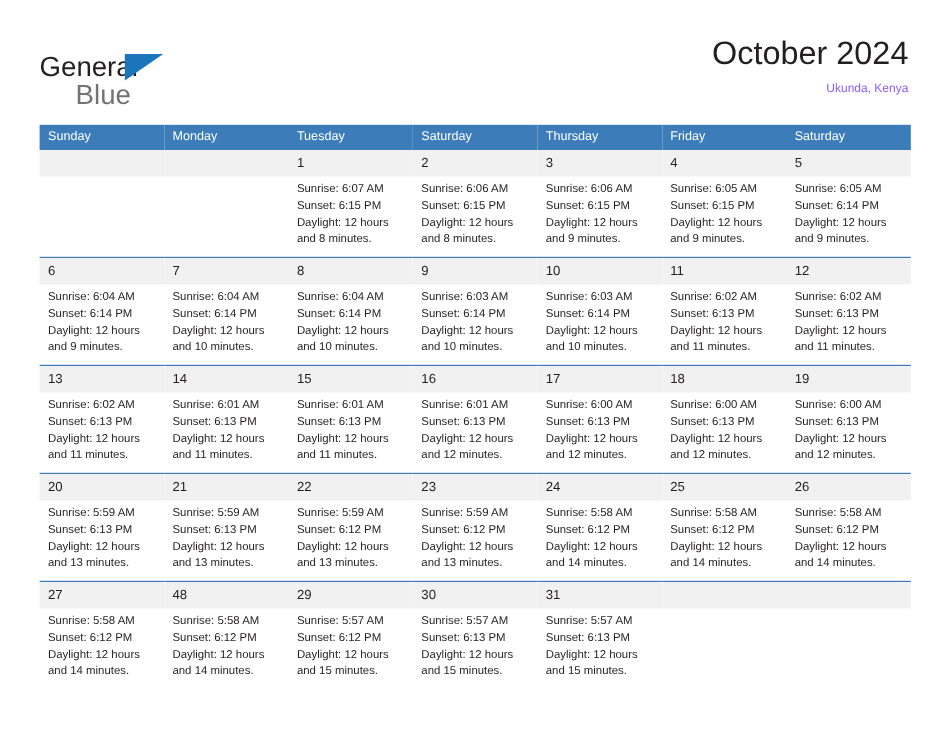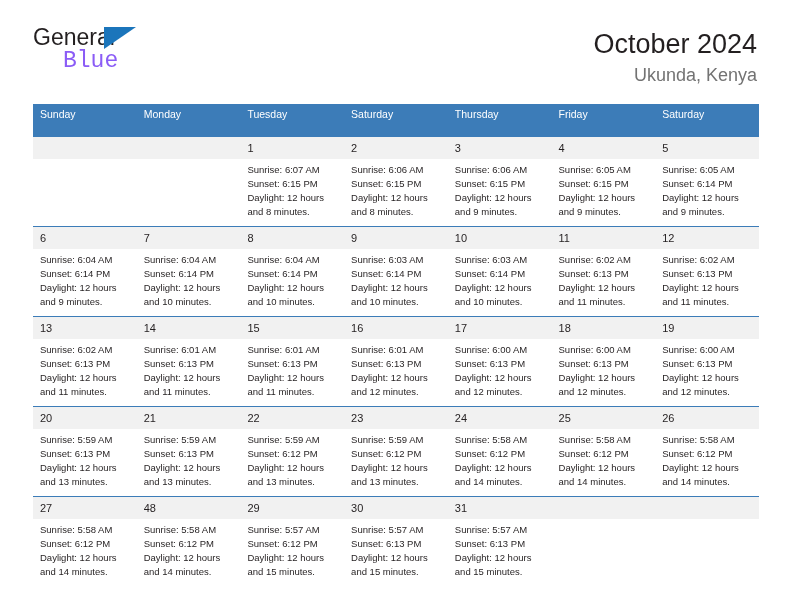--- a/index.html
+++ b/index.html
@@ -24,21 +24,21 @@
   
   .header {
     position: absolute;
     left: 0; top: 0;
     width: 792px;
     height: 96px;
   }
   .logo {
     position: absolute;
     left: 33px;
-    top: 24px;
+    top: 42px;
     width: 190px;
     height: 52px;
   }
   .logo-row1 {
     position: absolute;
     left: 0;
     top: 0;
     font-size: 23px;
     letter-spacing: 0px;
     color: #231f20;
@@ -53,43 +53,43 @@
     width: 0;
     height: 0;
     border-left: 32px solid #1b75bb;
     border-bottom: 22px solid transparent;
   }
   .logo-row2 {
     position: absolute;
     left: 30px;
     top: 24px;
     font-size: 23px;
-    color: #8b5cf6;
-    font-family: Liberation Mono, monospace;
+    color: #737373;
+    font-family: Liberation Sans, sans-serif;
     line-height: 26px;
     white-space: nowrap;
   }
 
   .title-block {
     position: absolute;
     right: 35px;
     top: 28px;
     text-align: right;
   }
   .cal-title {
     font-size: 27px;
     color: #231f20;
     line-height: 32px;
     font-weight: normal;
     white-space: nowrap;
     margin-left: 27px;
   }
   .cal-subtitle {
-    font-size: 18px;
-    color: #737373;
+    font-size: 10px;
+    color: #8b5cf6;
     line-height: 18px;
     margin-top: 6px;
     white-space: nowrap;
   }
 
   
   .calendar {
     position: absolute;
     left: 33px;
     top: 104px;
@@ -98,21 +98,21 @@
     table-layout: fixed;
   }
   .calendar col { width: 103.71px; }
 
   thead th {
     background: #3c7cb8;
     color: #ffffff;
     font-size: 10.5px;
     font-weight: normal;
     text-align: left;
-    padding: 5px 0 17px 7px;
+    padding: 5px 0 5px 7px;
     height: 11px;
     line-height: 11px;
     border: none;
   }
 
   tbody td {
     vertical-align: top;
     padding: 0;
     height: 89px;
     border: none;

